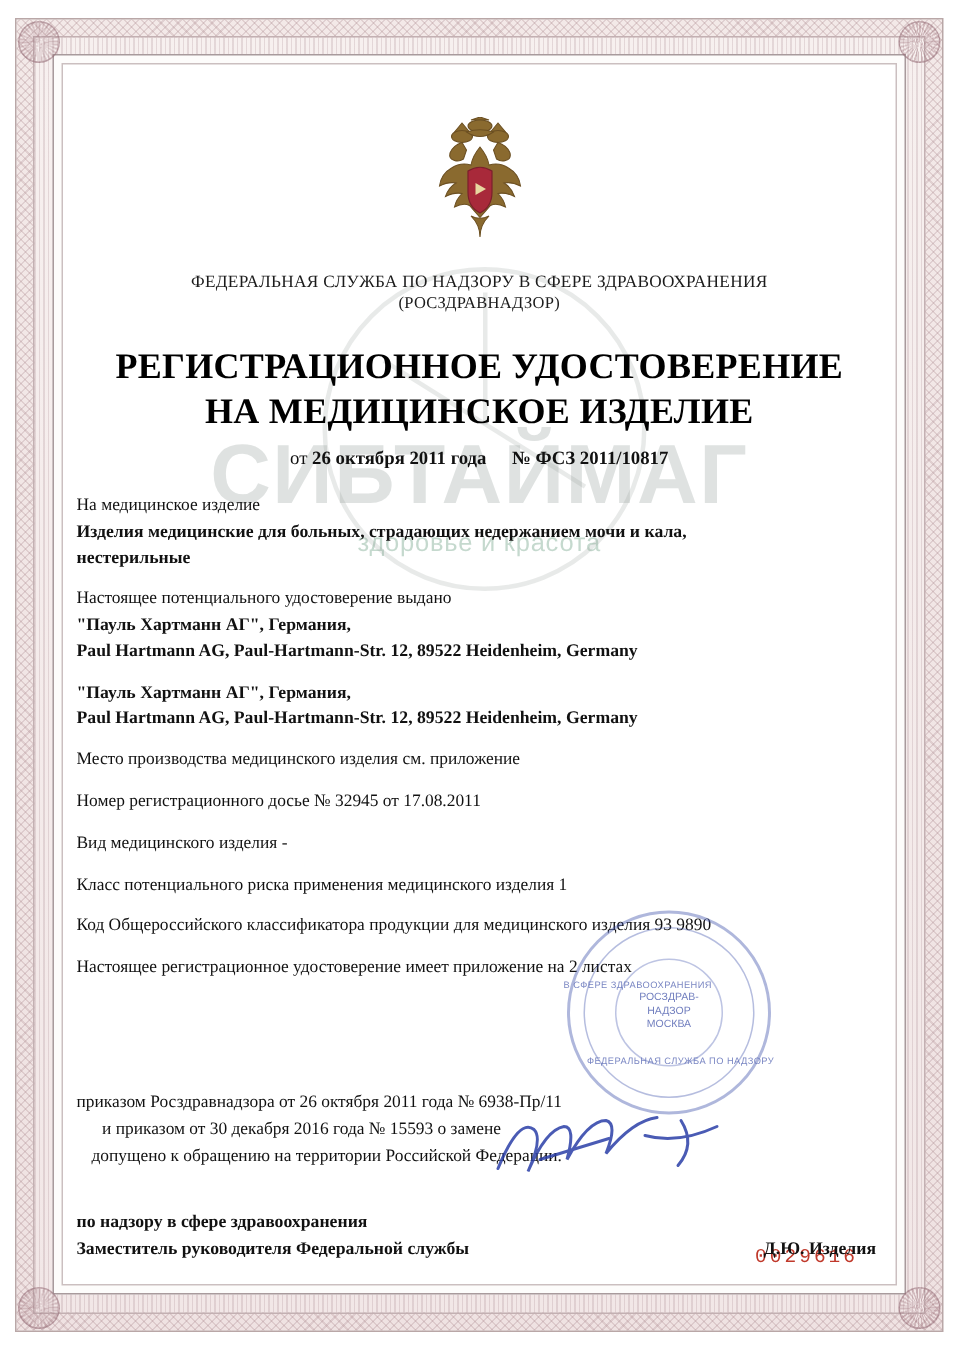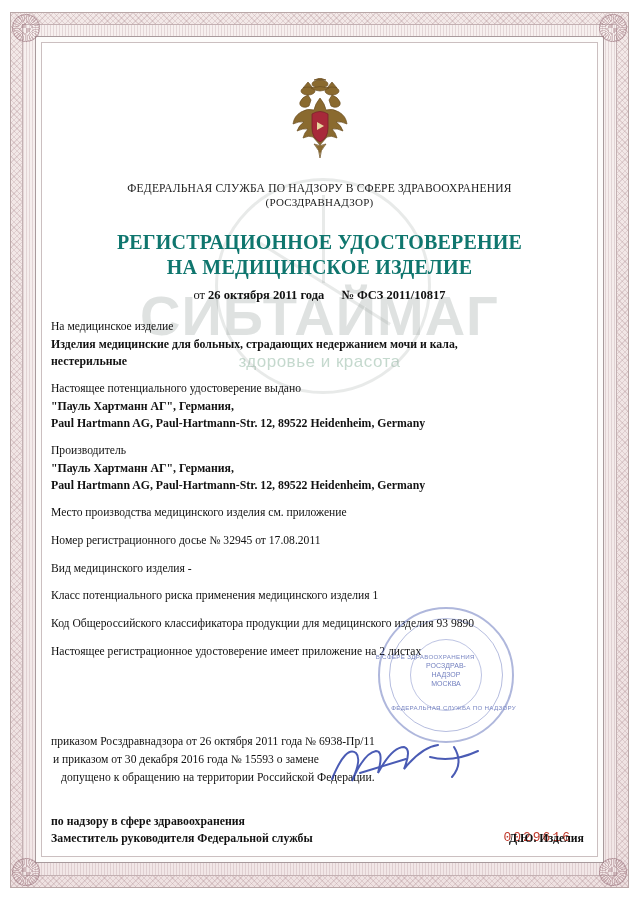--- a/index.html
+++ b/index.html
@@ -147,23 +147,23 @@
     letter-spacing:0.2px;
     margin-top:4px;
   }
   .agency .line2{
     font-size:11px;
     margin-top:2px;
   }
 
   .title{
     text-align:center;
-    color:#0f766e;
+    color:#000000;
     font-weight:bold;
-    font-size:20px;
+    font-size:24px;
     line-height:1.25;
     margin-top:22px;
     letter-spacing:0.2px;
   }
   .subtitle-row{
     text-align:center;
     margin-top:8px;
     font-size:12.5px;
     color:#111;
   }
@@ -191,21 +191,21 @@
     font-weight:normal;
   }
 
   .orders{
     margin-top:72px;
     padding-left:4px;
     font-size:11.6px;
     color:#111;
     line-height:1.55;
   }
-  .orders .o2{margin-left:2px;}
+  .orders .o2{margin-left:17px;}
   .orders .o3{margin-left:10px;}
 
   .signblock{
     margin-top:26px;
     padding-left:4px;
     font-size:11.8px;
     font-weight:bold;
     color:#111;
     line-height:1.5;
     position:relative;
@@ -365,21 +365,20 @@
           <div class="val">нестерильные</div>
         </div>
 
         <div class="field">
           <div class="lbl">Настоящее потенциального удостоверение выдано</div>
           <div class="val">"Пауль Хартманн АГ", Германия,</div>
           <div class="val">Paul Hartmann AG, Paul-Hartmann-Str. 12, 89522 Heidenheim, Germany</div>
         </div>
 
         <div class="field">
-          <div class="lbl">Производитель</div>
           <div class="val">"Пауль Хартманн АГ", Германия,</div>
           <div class="val">Paul Hartmann AG, Paul-Hartmann-Str. 12, 89522 Heidenheim, Germany</div>
         </div>
 
         <div class="field">
           <div class="lbl">
             <span>Место производства медицинского изделия</span>
             <span class="inline-val">см. приложение</span>
           </div>
         </div>

